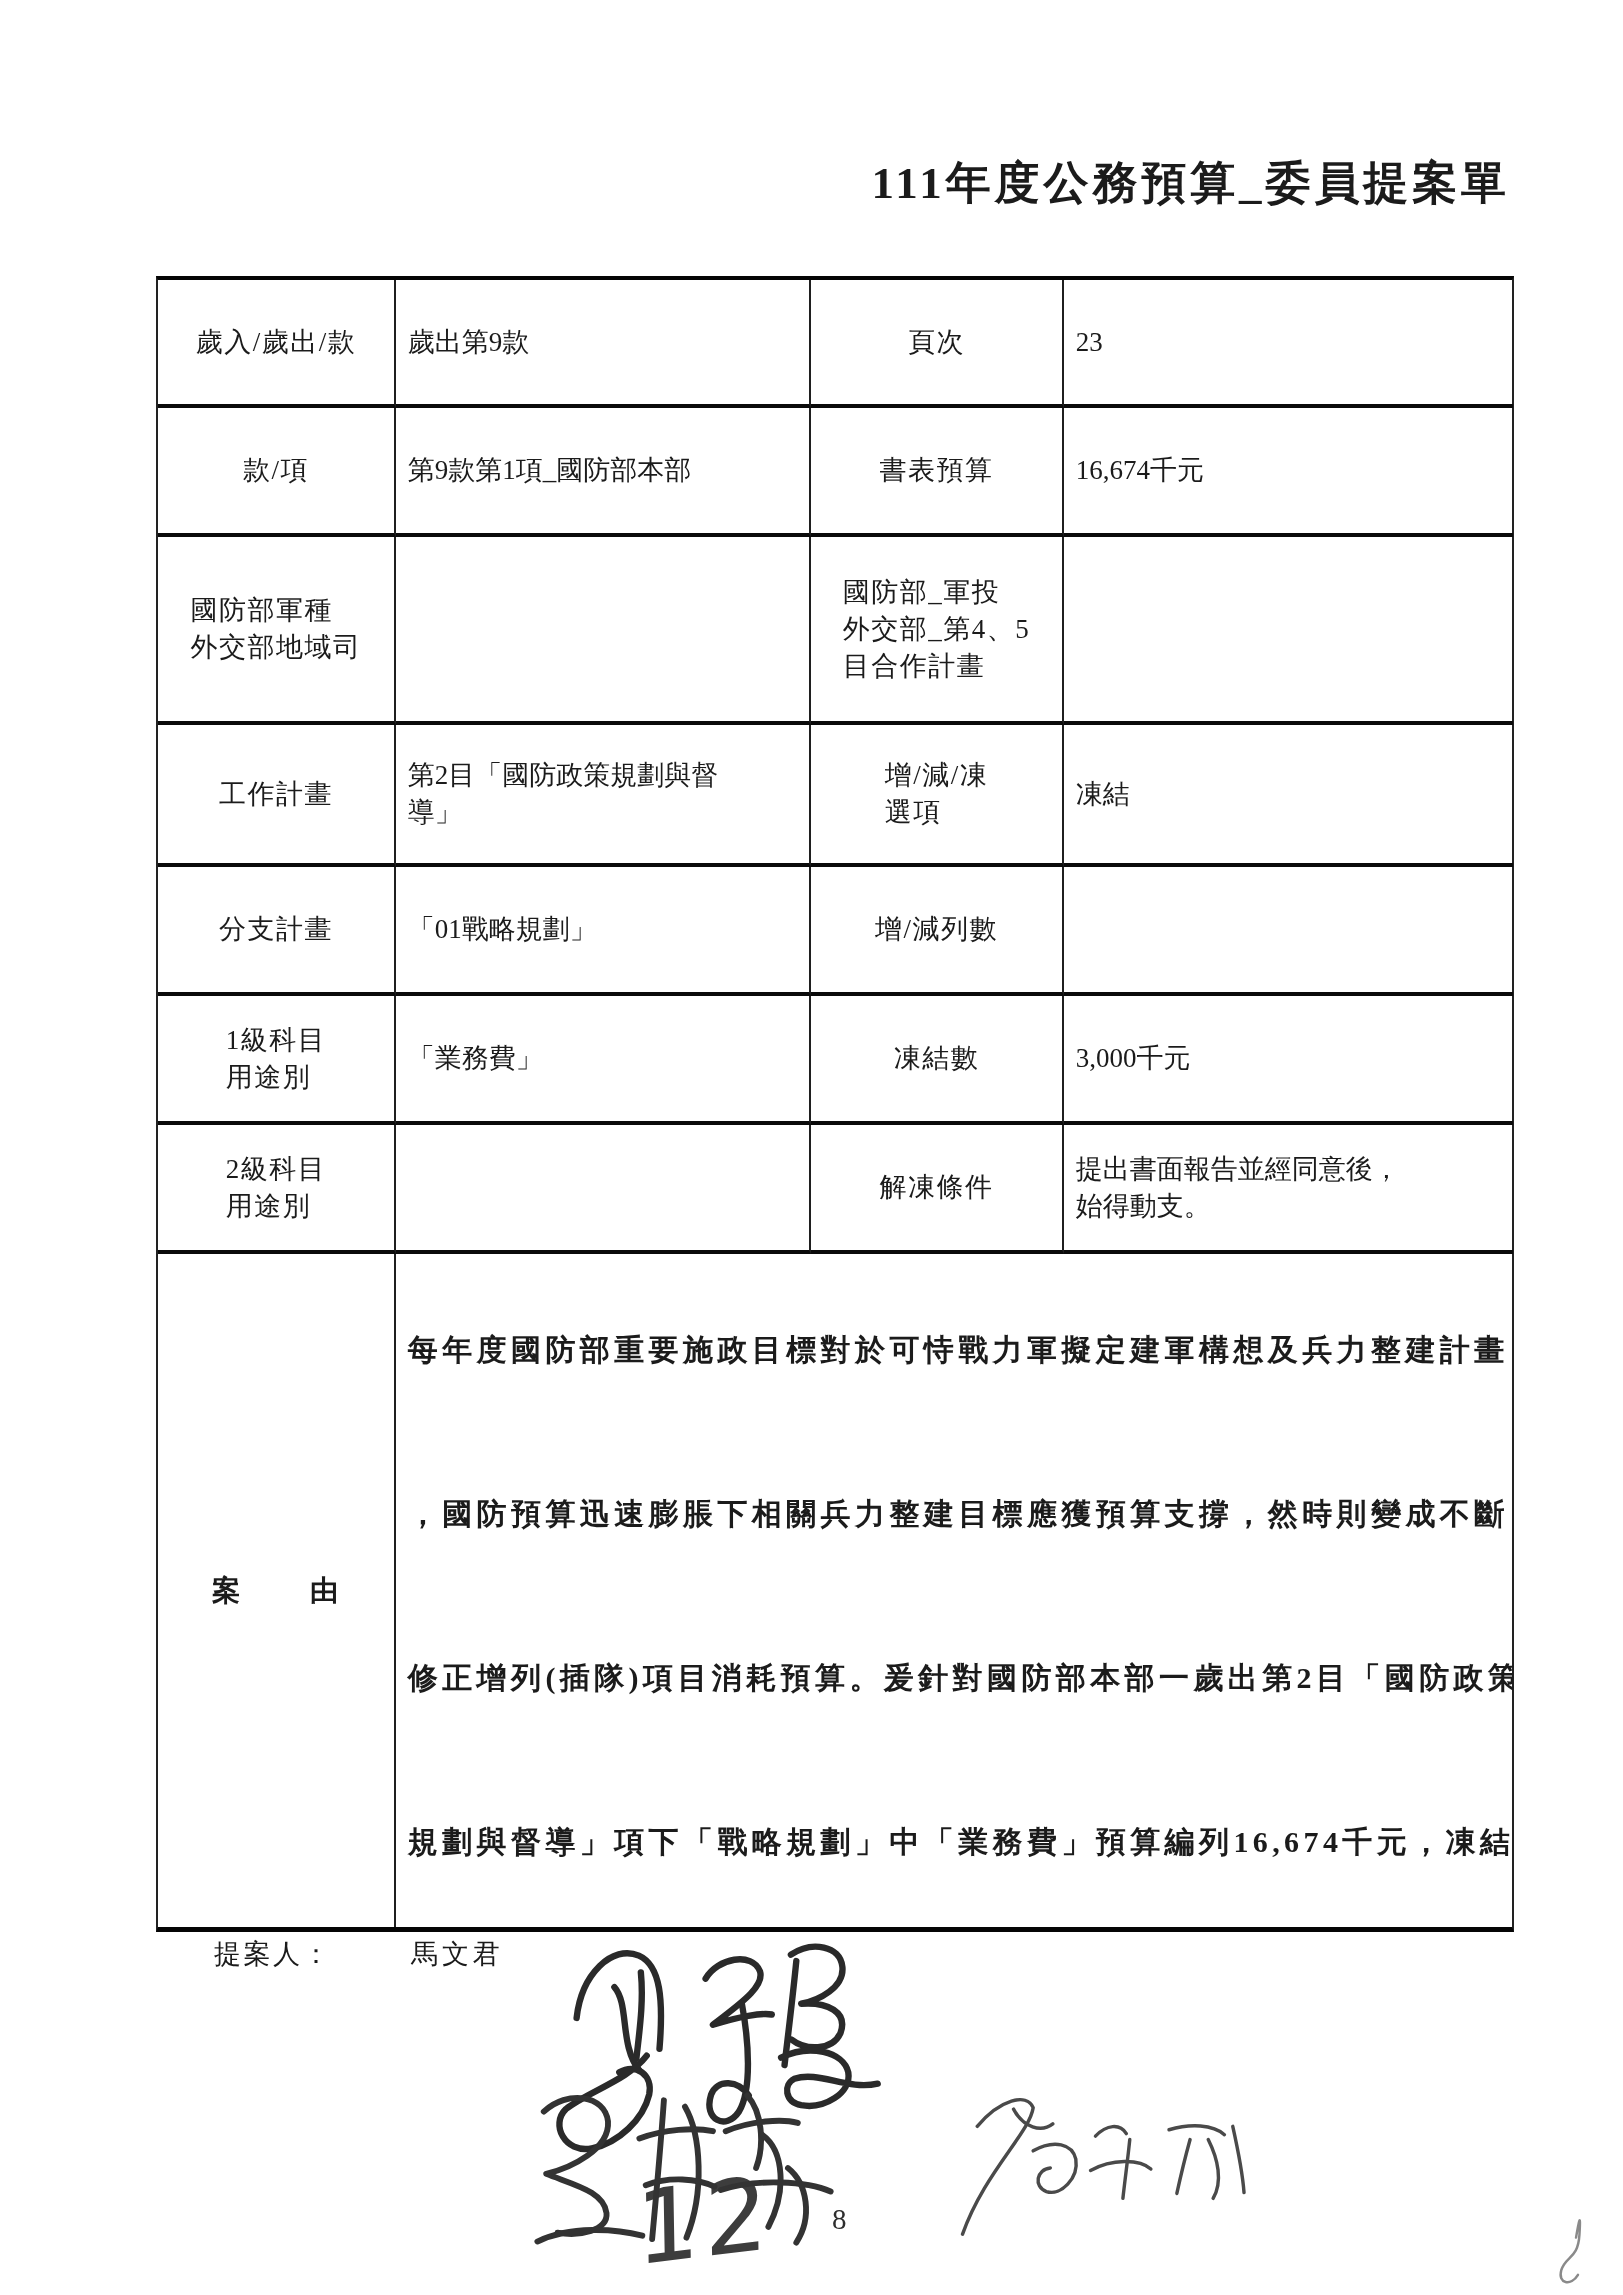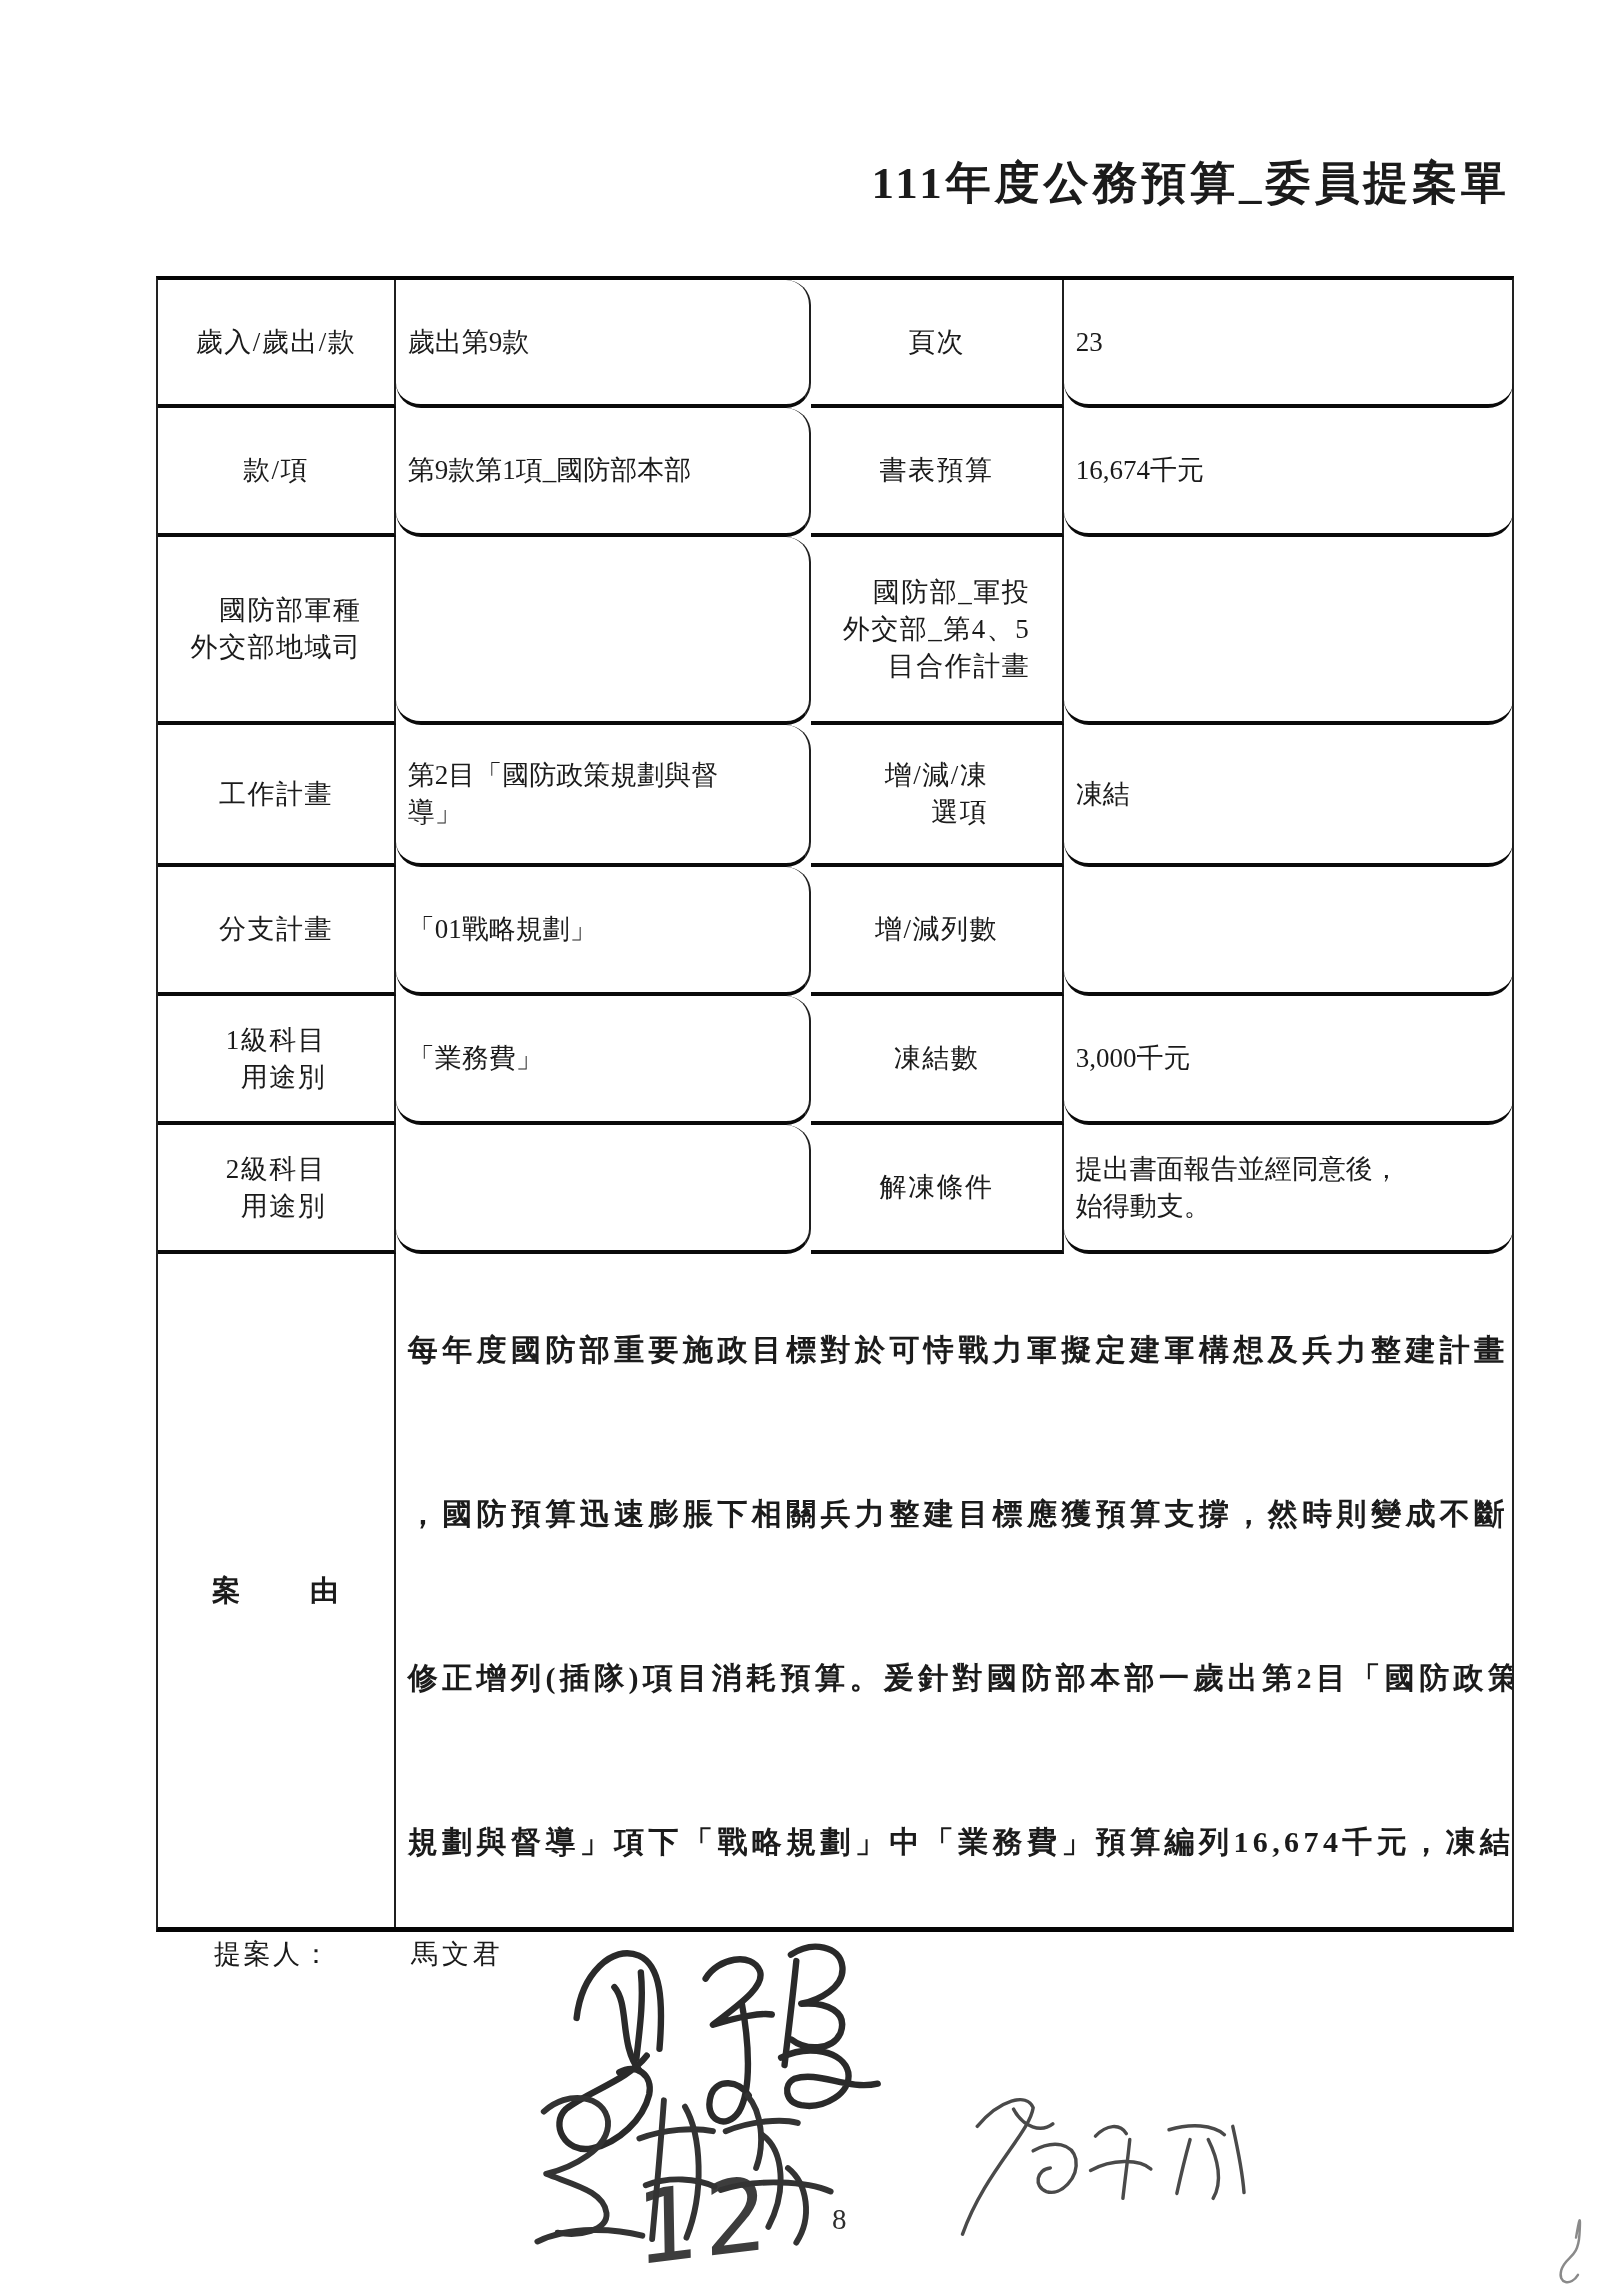--- a/index.html
+++ b/index.html
@@ -28,22 +28,22 @@
     border-right:2px solid #1f1f1f;
     border-bottom:4.9px solid #0a0a0a;
     box-sizing:border-box;
     display:flex;align-items:center;
     font-size:27px;line-height:37px;
     white-space:pre-line;
     overflow:hidden;
   }
   .cell.lastcol{border-right:none;}
   .cell.lastrow{border-bottom:none;font-weight:bold;}
-  .cell.lbl{justify-content:center;text-align:right;letter-spacing:1.5px;}
-  .cell.val{justify-content:flex-start;text-align:left;padding:0 10.8px 0 11.8px;border-radius:25px;}
+  .cell.lbl{justify-content:center;text-align:left;letter-spacing:1.5px;}
+  .cell.val{justify-content:flex-start;text-align:left;padding:0 10.8px 0 11.8px;}
   .case-label{
     gap:68px;font-size:28.4px;letter-spacing:0;
   }
   .case-content{
     display:block;align-items:flex-start;
     padding:0 12.8px 0 14.7px;
   }
   .case-lines{
     margin-top:-42px;
   }

